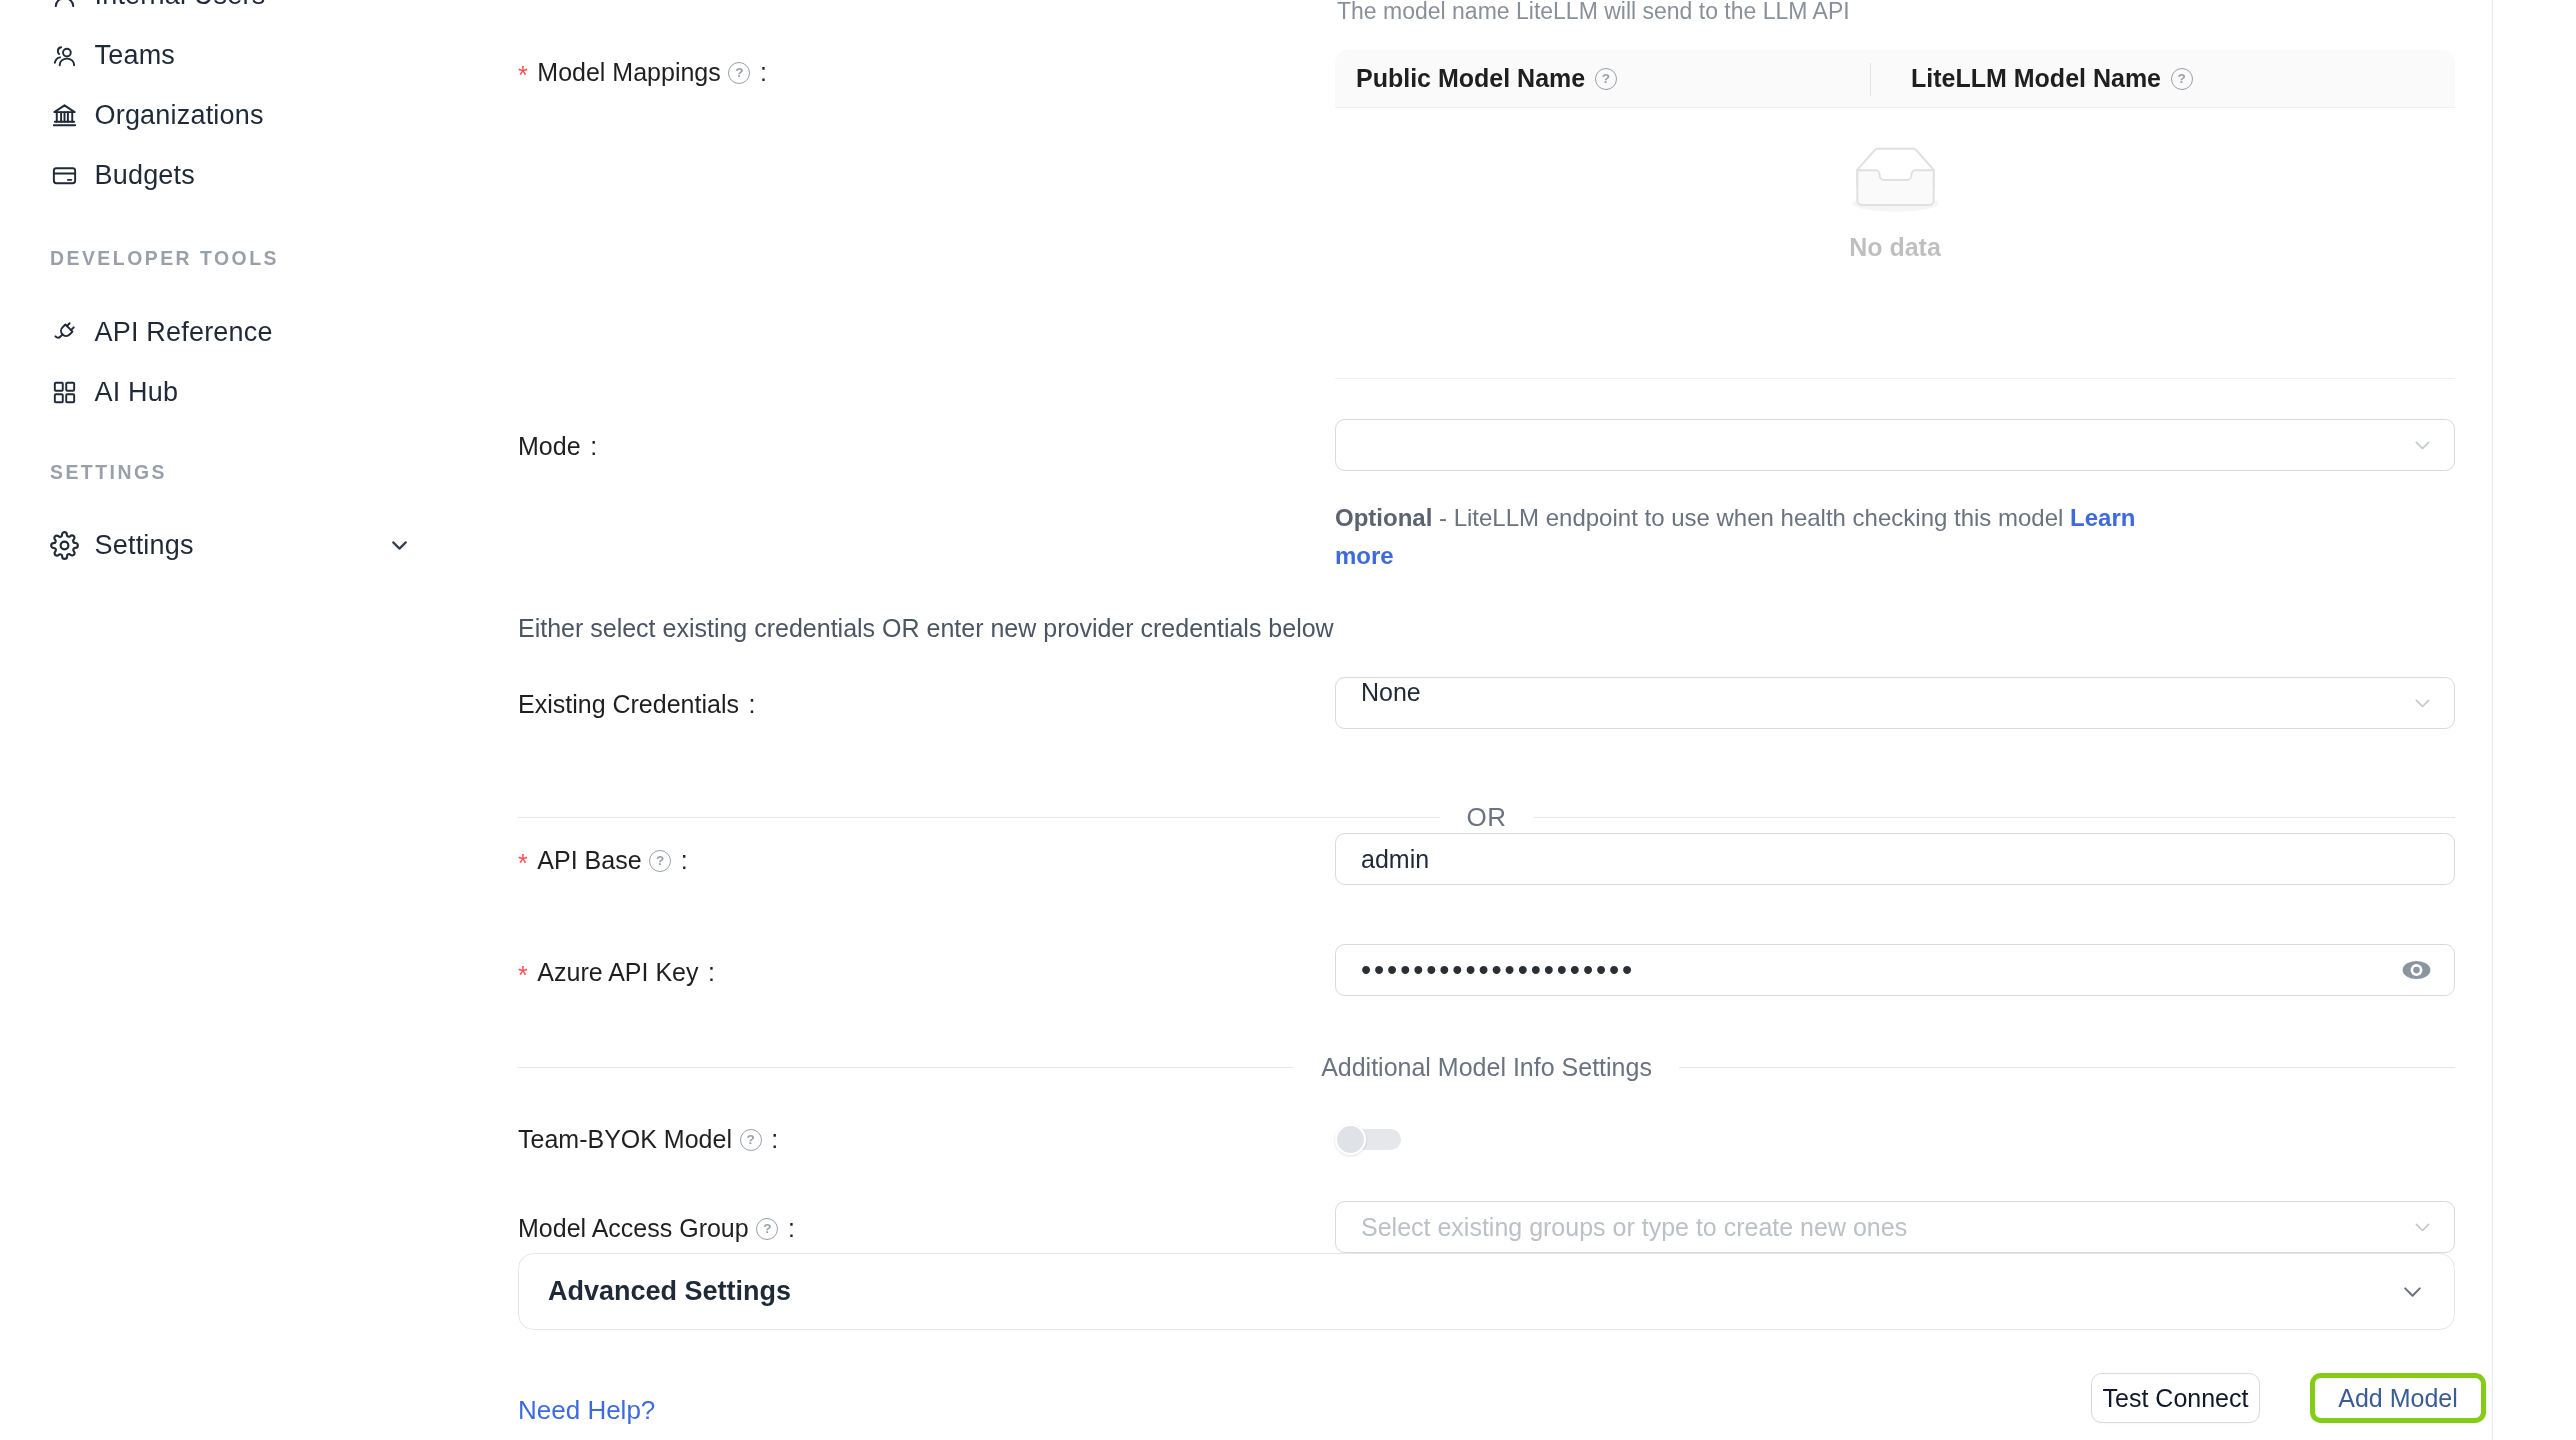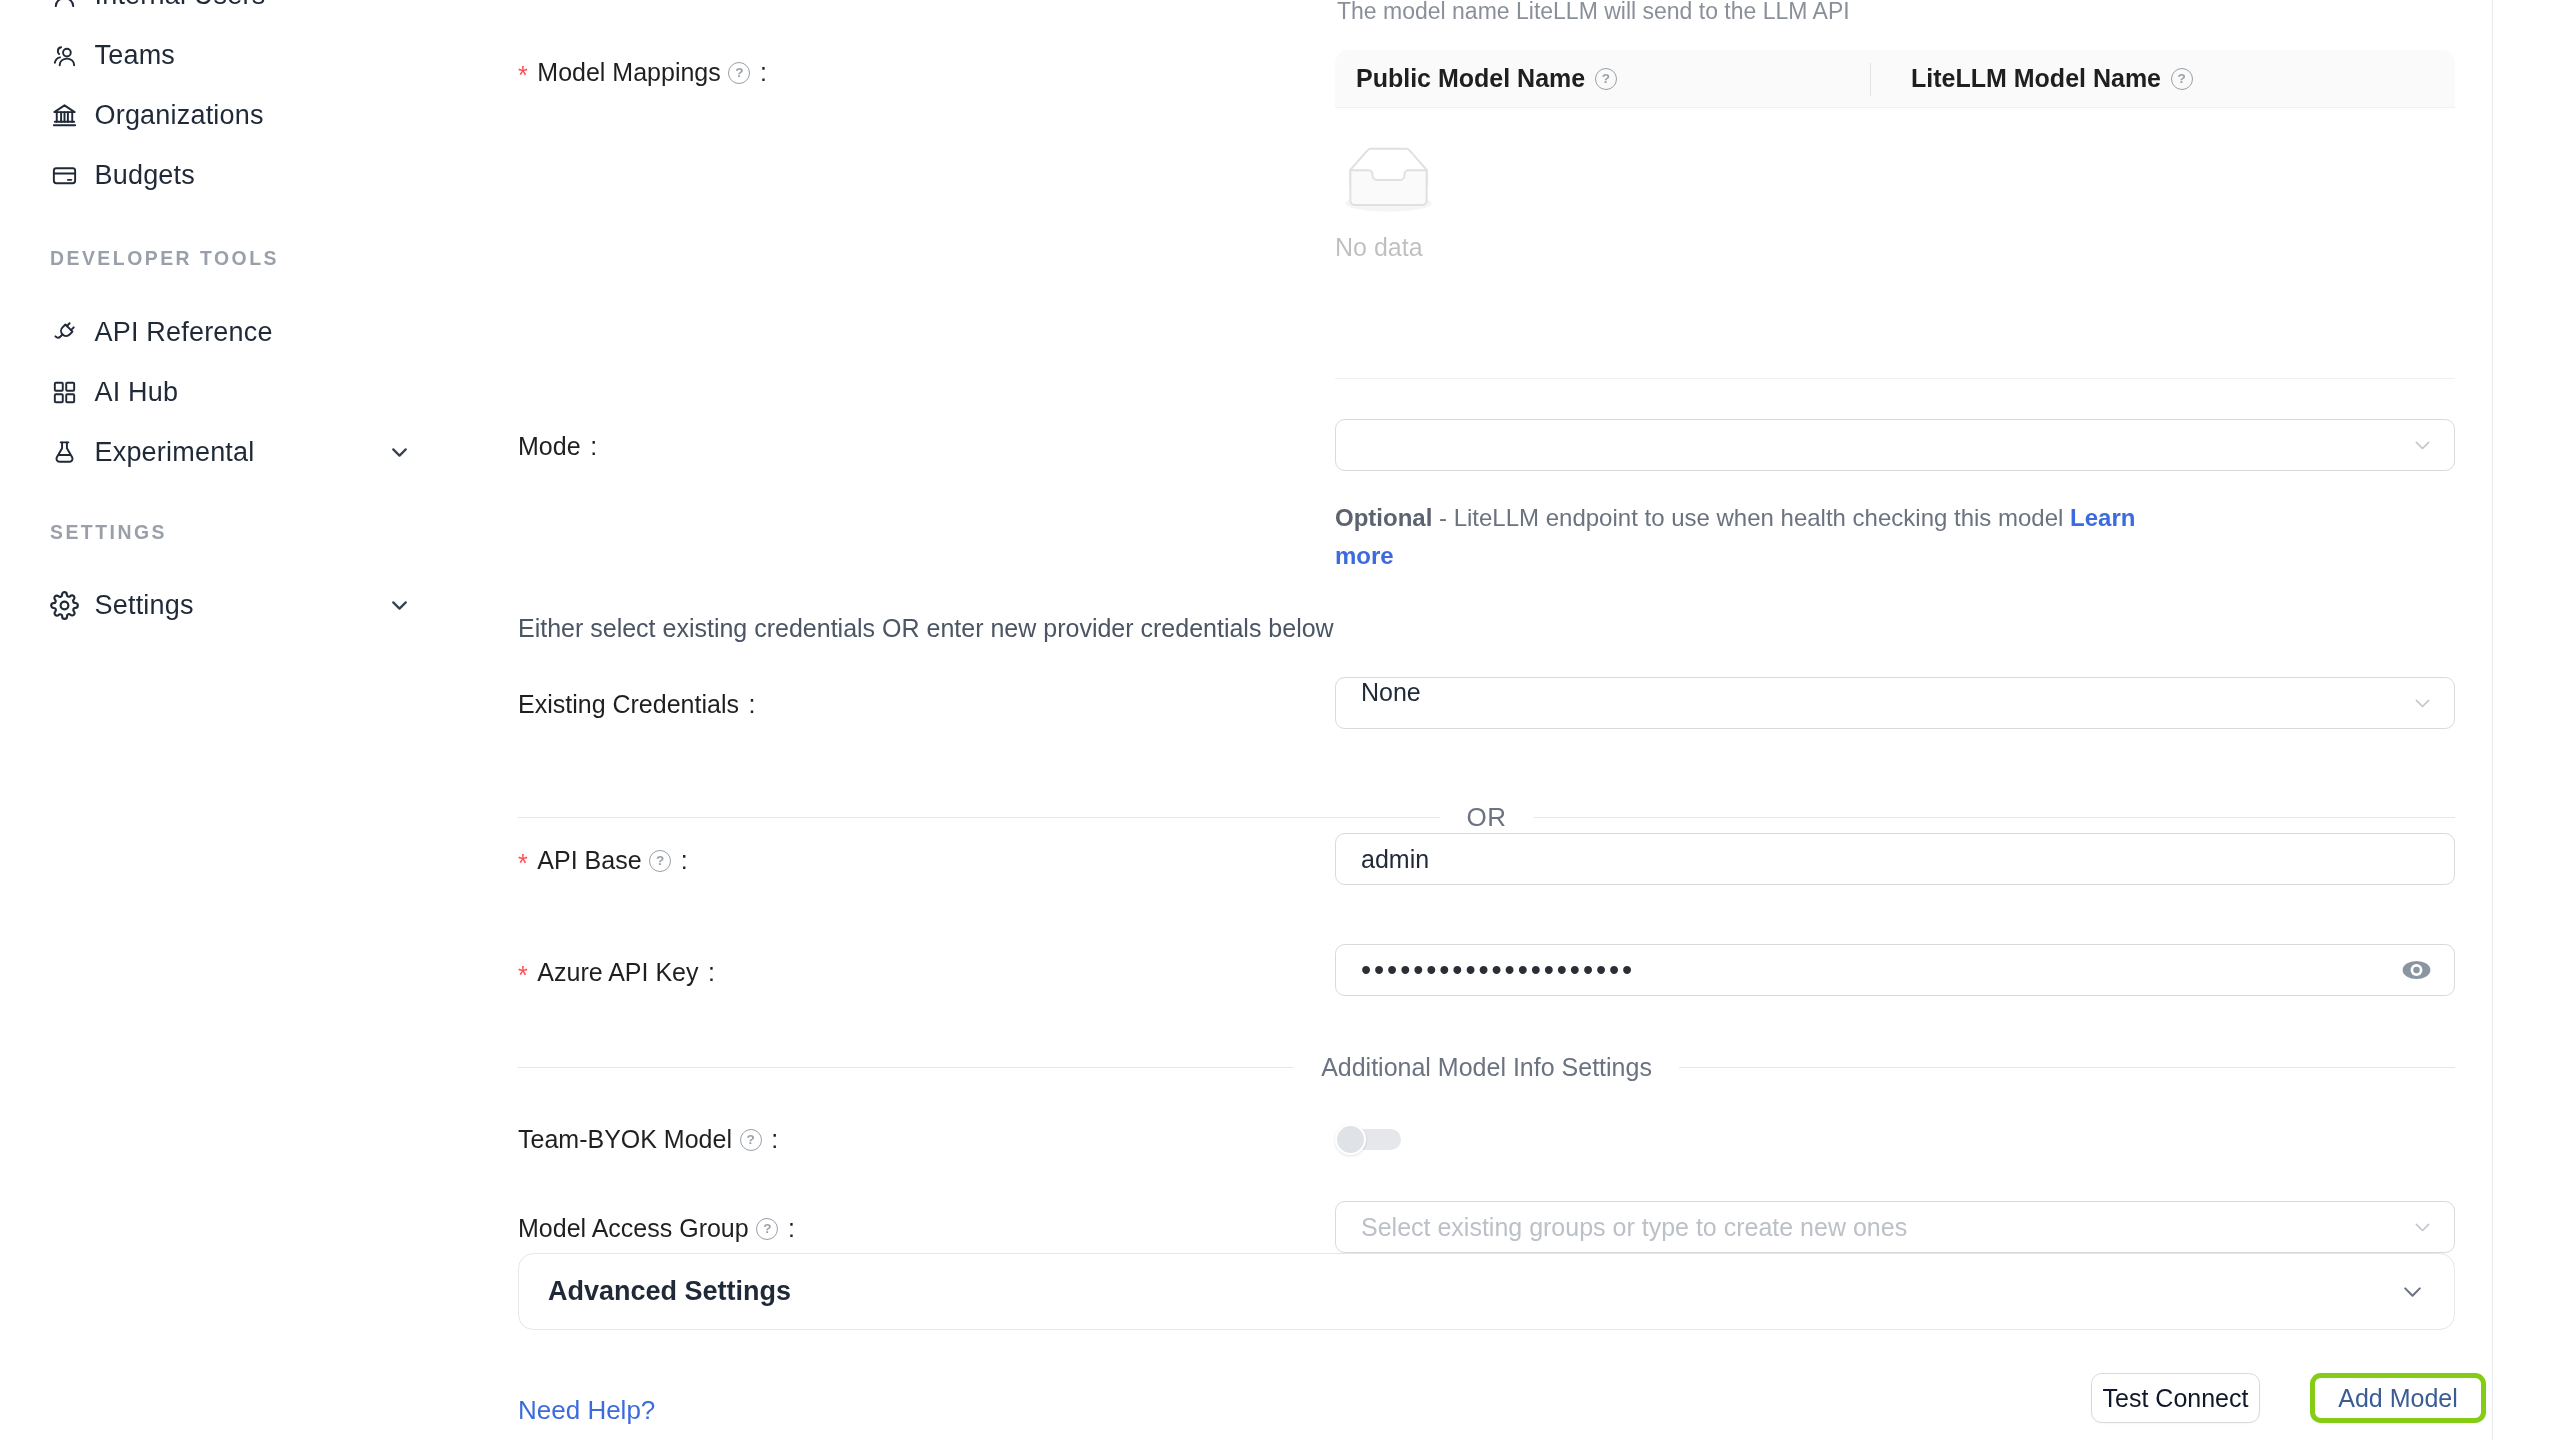--- a/index.html
+++ b/index.html
@@ -48,21 +48,21 @@
   .map-table { border-radius:13.6px 13.6px 0 0; }
   .map-thead {
     display:flex; align-items:center; height:58px; background:#fafafa;
     border-bottom:1px solid #f0f0f0; border-radius:13.6px 13.6px 0 0; position:relative;
   }
   .map-th { font-size:25px; font-weight:700; color:rgba(0,0,0,.88); display:flex; align-items:center; gap:9.7px; }
   .map-th1 { padding-left:21px; width:535px; }
   .map-col-divider { position:absolute; left:535px; top:12.6px; width:1px; height:33px; background:#e4e4e4; }
   .map-th2 { padding-left:41px; }
   .map-body { height:271px; position:relative; border-bottom:1px solid #f0f0f0; }
-  .empty-wrap { position:absolute; left:0; right:0; top:39px; text-align:left; }
+  .empty-wrap { position:absolute; left:0; right:0; top:39px; text-align:center;font-weight:bold; }
   .empty-text { margin-top:13.6px; font-size:25px; color:rgba(0,0,0,.25); }
   
   .box {
     position:absolute; height:52px; background:#fff; border:1px solid #d9d9d9;
     border-radius:9.7px; display:flex; align-items:flex-start; font-size:25px; color:#1f2937;
   }
   .box .val { padding-left:25px; }
   .box .chev { position:absolute; right:21px; top:50%; transform:translateY(-50%); display:flex; }
   .box input {
     width:100%; height:100%; border:none; outline:none; background:transparent;
@@ -175,35 +175,20 @@
         <svg width="29" height="29" viewBox="0 0 30 30" fill="none" stroke="#1f2937" stroke-width="2">
           <rect x="5" y="5" width="8.2" height="8.2" rx="1"></rect>
             <rect x="16.8" y="5" width="8.2" height="8.2" rx="1"></rect>
           <rect x="5" y="16.8" width="8.2" height="8.2" rx="1"></rect>
             <rect x="16.8" y="16.8" width="8.2" height="8.2" rx="1"></rect>
         </svg>
       </span>
       <span class="nav-label">AI Hub</span>
     </div>
 
-    <div class="nav-item">
-      <span class="nav-icon">
-        <svg width="29" height="29" viewBox="0 0 30 30" fill="none" stroke="#1f2937" stroke-width="2" stroke-linecap="round" stroke-linejoin="round">
-          <path d="M11 4.5h8"></path>
-            <path d="M12.5 4.5v6.2l-5.4 9.3a3 3 0 0 0 2.6 4.5h10.6a3 3 0 0 0 2.6-4.5l-5.4-9.3V4.5"></path>
-          <path d="M9.5 17.5h11"></path>
-        </svg>
-      </span>
-      <span class="nav-label">Experimental</span>
-      <span class="nav-chevron">
-        <svg width="25" height="25" viewBox="0 0 24 24" fill="none" stroke="#374151" stroke-width="2.2" stroke-linecap="round" stroke-linejoin="round">
-            <polyline points="6 9 12 15 18 9"></polyline>
-          </svg>
-      </span>
-    </div>
 
     <div class="nav-section-header hdr-settings">SETTINGS</div>
 
     <div class="nav-item">
       <span class="nav-icon">
         <svg width="29" height="29" viewBox="0 0 24 24" fill="none" stroke="#1f2937" stroke-width="1.8" stroke-linecap="round" stroke-linejoin="round">
           <circle cx="12" cy="12" r="3.2"></circle>
           <path d="M19.4 15a1.65 1.65 0 0 0 .33 1.82l.06.06a2 2 0 1 1-2.83 2.83l-.06-.06a1.65 1.65 0 0 0-1.82-.33 1.65 1.65 0 0 0-1 1.51V21a2 2 0 1 1-4 0v-.09a1.65 1.65 0 0 0-1-1.51 1.65 1.65 0 0 0-1.82.33l-.06.06a2 2 0 1 1-2.83-2.83l.06-.06a1.65 1.65 0 0 0 .33-1.82 1.65 1.65 0 0 0-1.51-1H3a2 2 0 1 1 0-4h.09a1.65 1.65 0 0 0 1.51-1 1.65 1.65 0 0 0-.33-1.82l-.06-.06a2 2 0 1 1 2.83-2.83l.06.06a1.65 1.65 0 0 0 1.82.33h.01a1.65 1.65 0 0 0 1-1.51V3a2 2 0 1 1 4 0v.09a1.65 1.65 0 0 0 1 1.51h.01a1.65 1.65 0 0 0 1.82-.33l.06-.06a2 2 0 1 1 2.83 2.83l-.06.06a1.65 1.65 0 0 0-.33 1.82v.01a1.65 1.65 0 0 0 1.51 1H21a2 2 0 1 1 0 4h-.09a1.65 1.65 0 0 0-1.51 1z"></path>
         </svg>
       </span>

